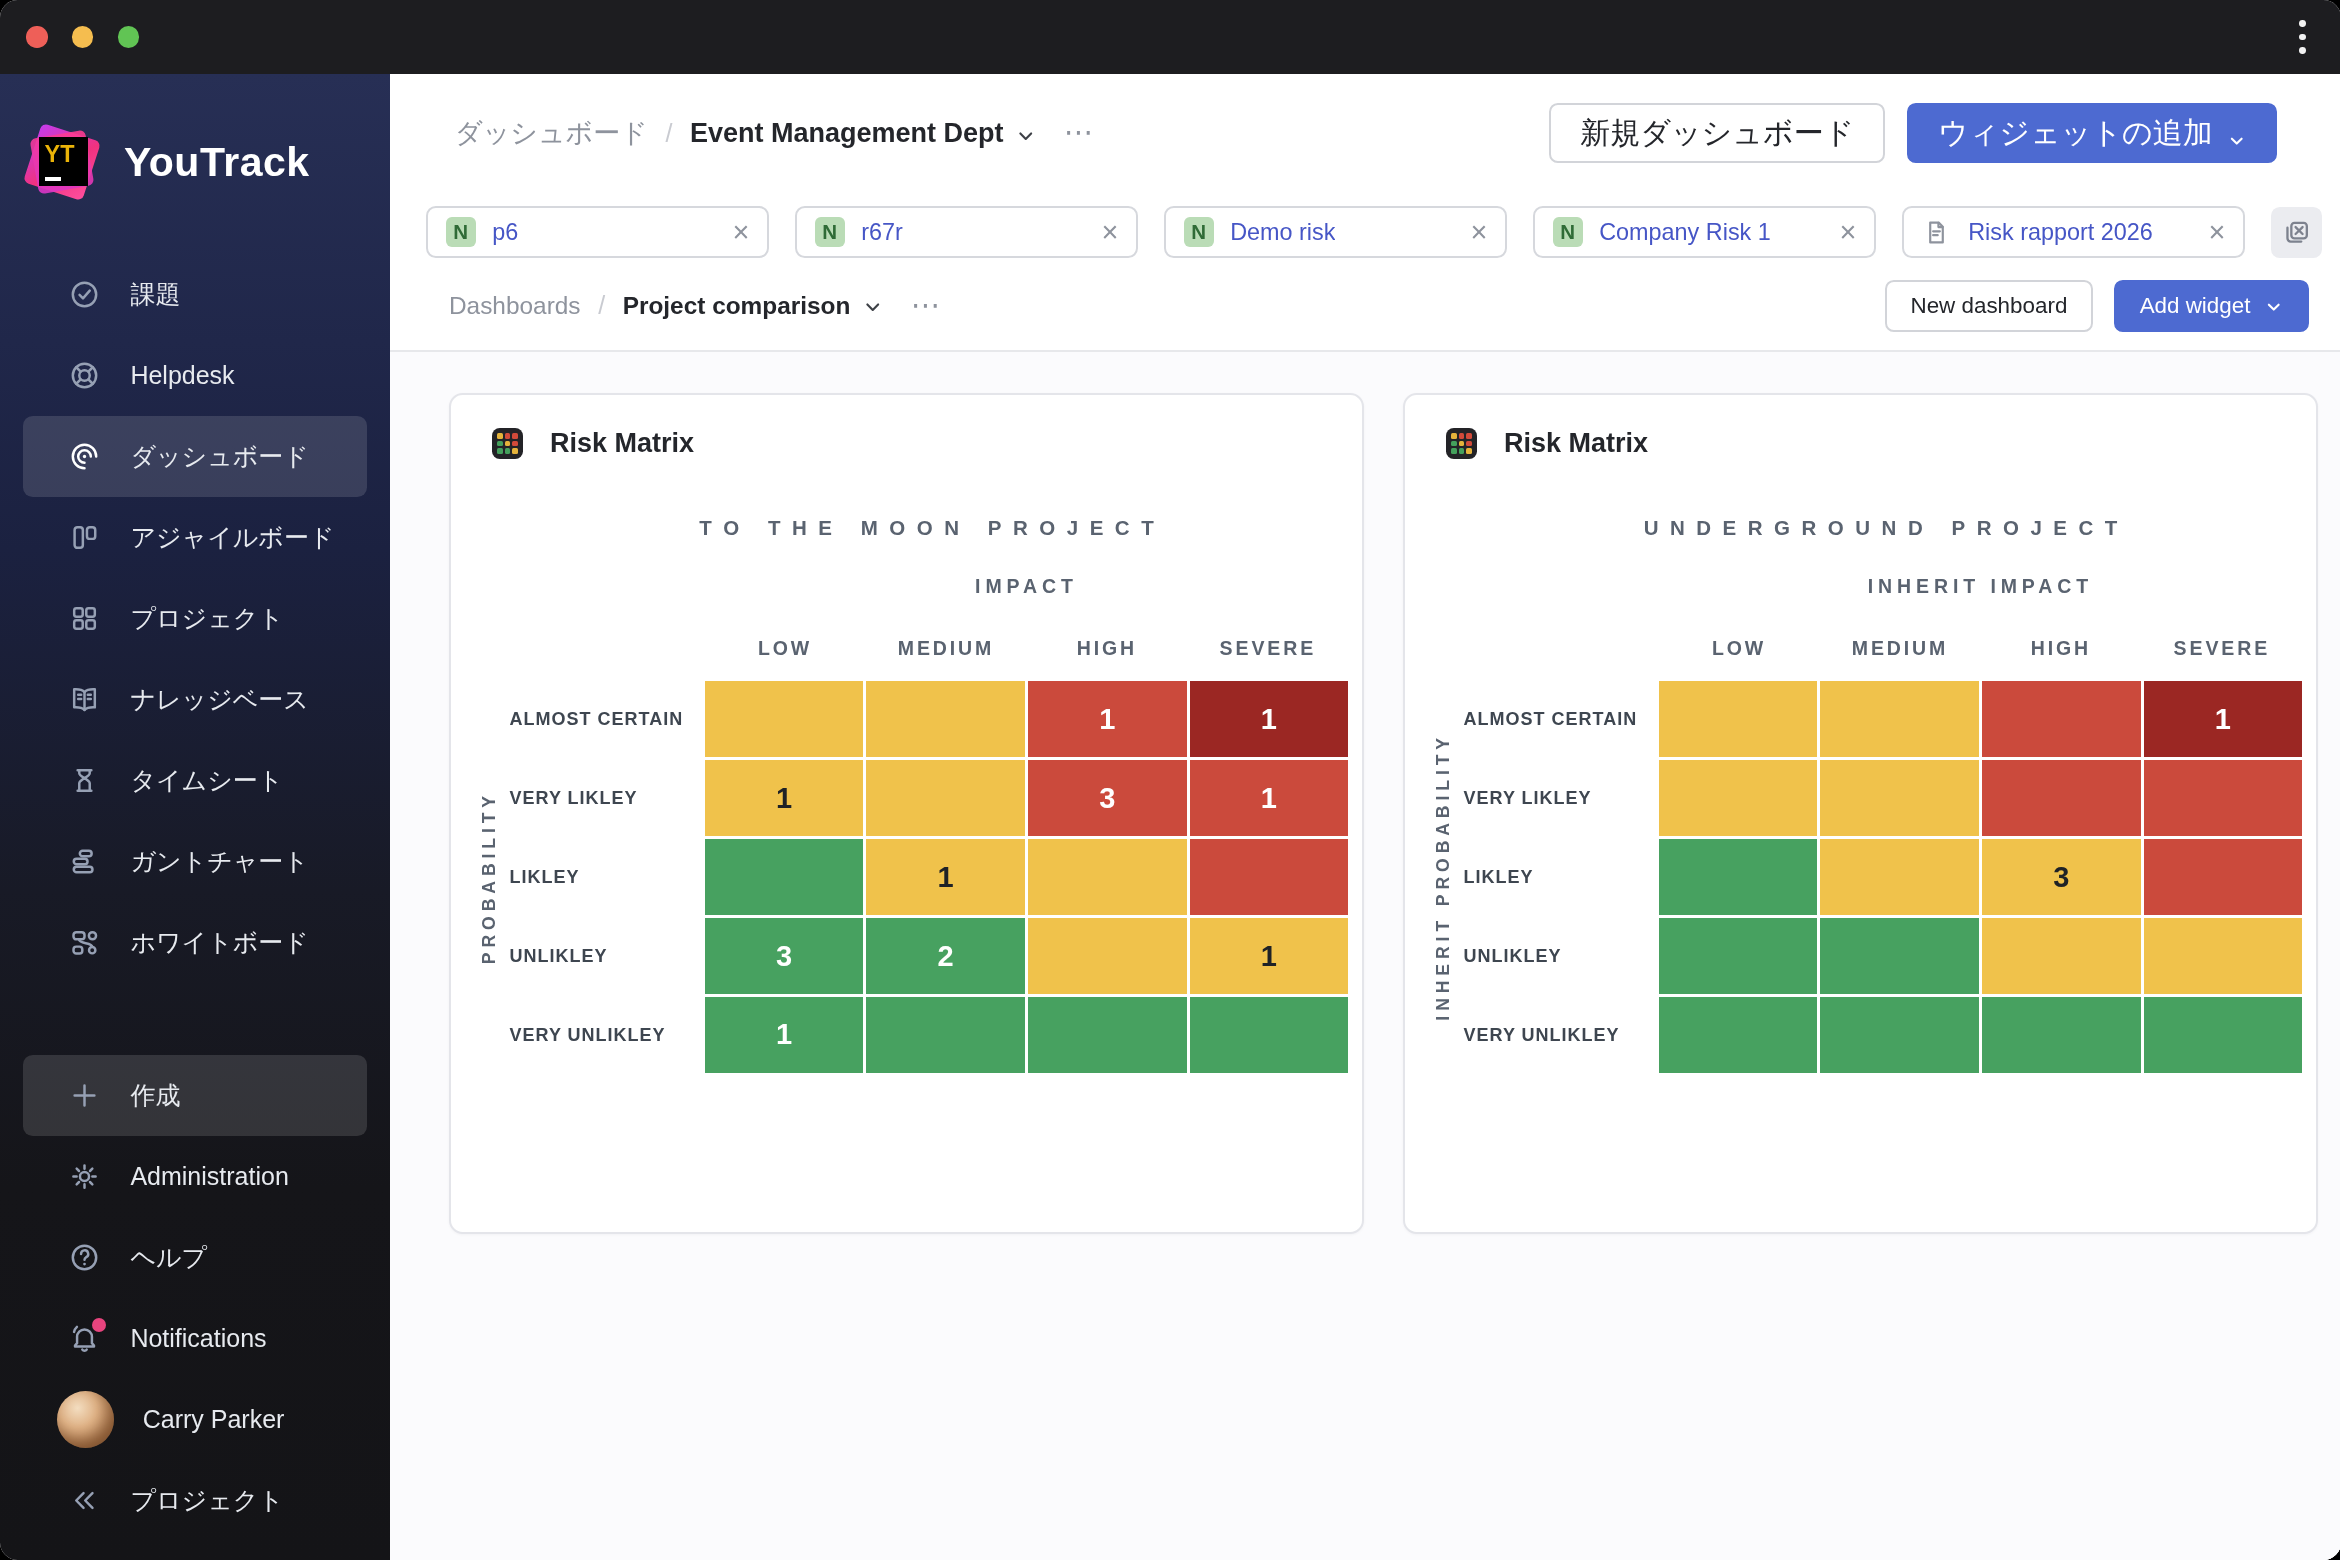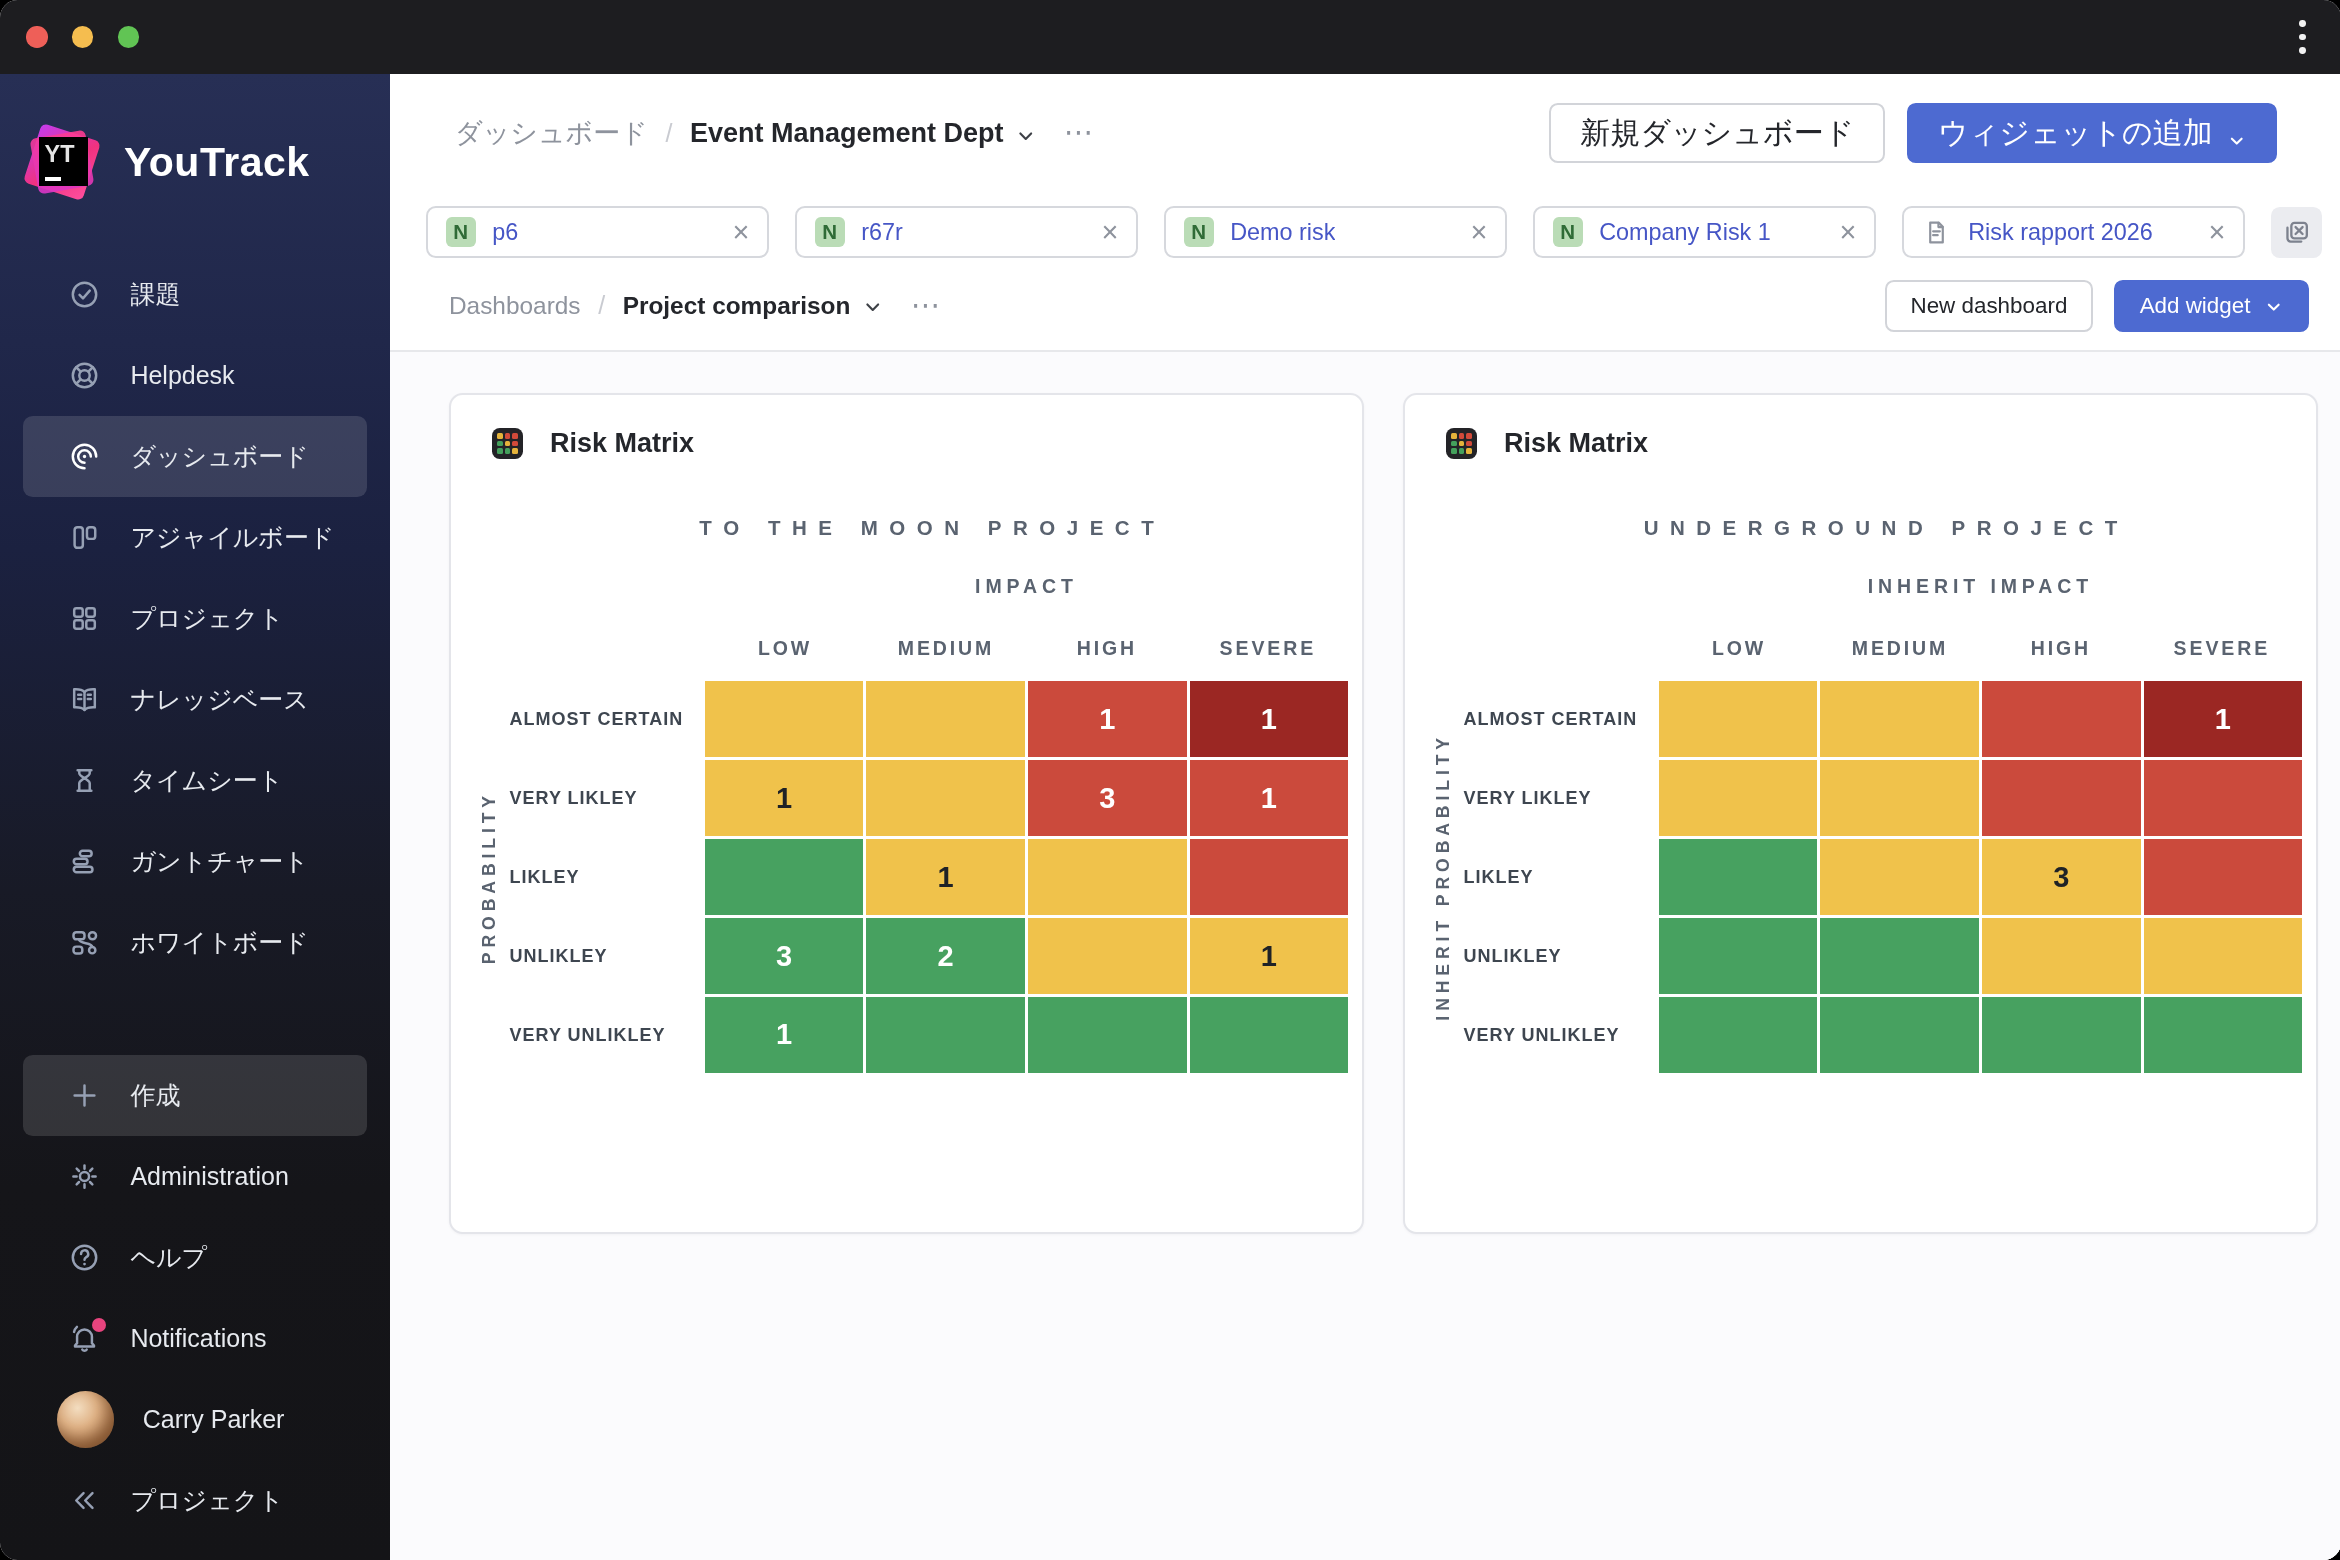--- a/index.html
+++ b/index.html
@@ -15,21 +15,21 @@
   .kebab i{width:6.8px;height:6.8px;border-radius:50%;background:#f2f2f2;display:block;}
 
   
   .sidebar{position:absolute;top:74px;left:0;width:390px;height:1486px;
     background:linear-gradient(180deg,#272f55 0%,#20274a 18%,#1b2140 32%,#181a26 55%,#151519 75%,#141417 100%);
     display:flex;flex-direction:column;color:#e7eaef;}
   .logo-row{display:flex;align-items:center;gap:25px;padding:39px 0 0 25px;height:98px;flex:none;}
   .logo-mark{position:relative;width:74px;height:74px;flex:none;}
   .logo-mark::before{content:"";position:absolute;inset:5.9px;background:linear-gradient(130deg,#c33cf0 0%,#f0327f 55%,#ff4f9e 100%);transform:rotate(18deg);border-radius:5.9px;}
   .logo-mark::after{content:"";position:absolute;inset:8.8px;background:linear-gradient(200deg,#ff3b8d 0%,#d935c9 100%);transform:rotate(-10deg);border-radius:5.9px;opacity:.9;}
-  .logo-yt{position:absolute;left:13.7px;top:11.7px;width:49px;height:49px;background:#000;z-index:2;color:#e5e5e5;font-weight:700;font-size:23.4px;line-height:1;padding:5.9px 0 0 5.9px;box-sizing:border-box;}
+  .logo-yt{position:absolute;left:13.7px;top:11.7px;width:49px;height:49px;background:#000;z-index:2;color:#eab308;font-weight:700;font-size:23.4px;line-height:1;padding:5.9px 0 0 5.9px;box-sizing:border-box;}
   .logo-underscore{display:block;width:16.6px;height:3.9px;background:#fff;margin-top:10.7px;}
   .logo-text{font-size:41px;font-weight:700;color:#fff;letter-spacing:0.5px;}
   .nav{display:flex;flex-direction:column;margin-top:43px;flex:none;}
   .nav.bottom{margin-top:0;margin-bottom:19.5px;}
   .spacer{flex:1;}
   .nav-item{display:flex;align-items:center;height:81px;padding-left:45px;gap:29px;margin:0 23.4px;border-radius:9.8px;cursor:pointer;position:relative;}
   .nav-item.active,.nav-item.highlight{background:rgba(255,255,255,.13);}
   .nav-icon{width:33px;height:33px;flex:none;color:#96a0b4;position:relative;display:flex;align-items:center;justify-content:center;}
   .nav-item.active .nav-icon{color:#fff;}
   .nav-icon svg{width:33px;height:33px;}

